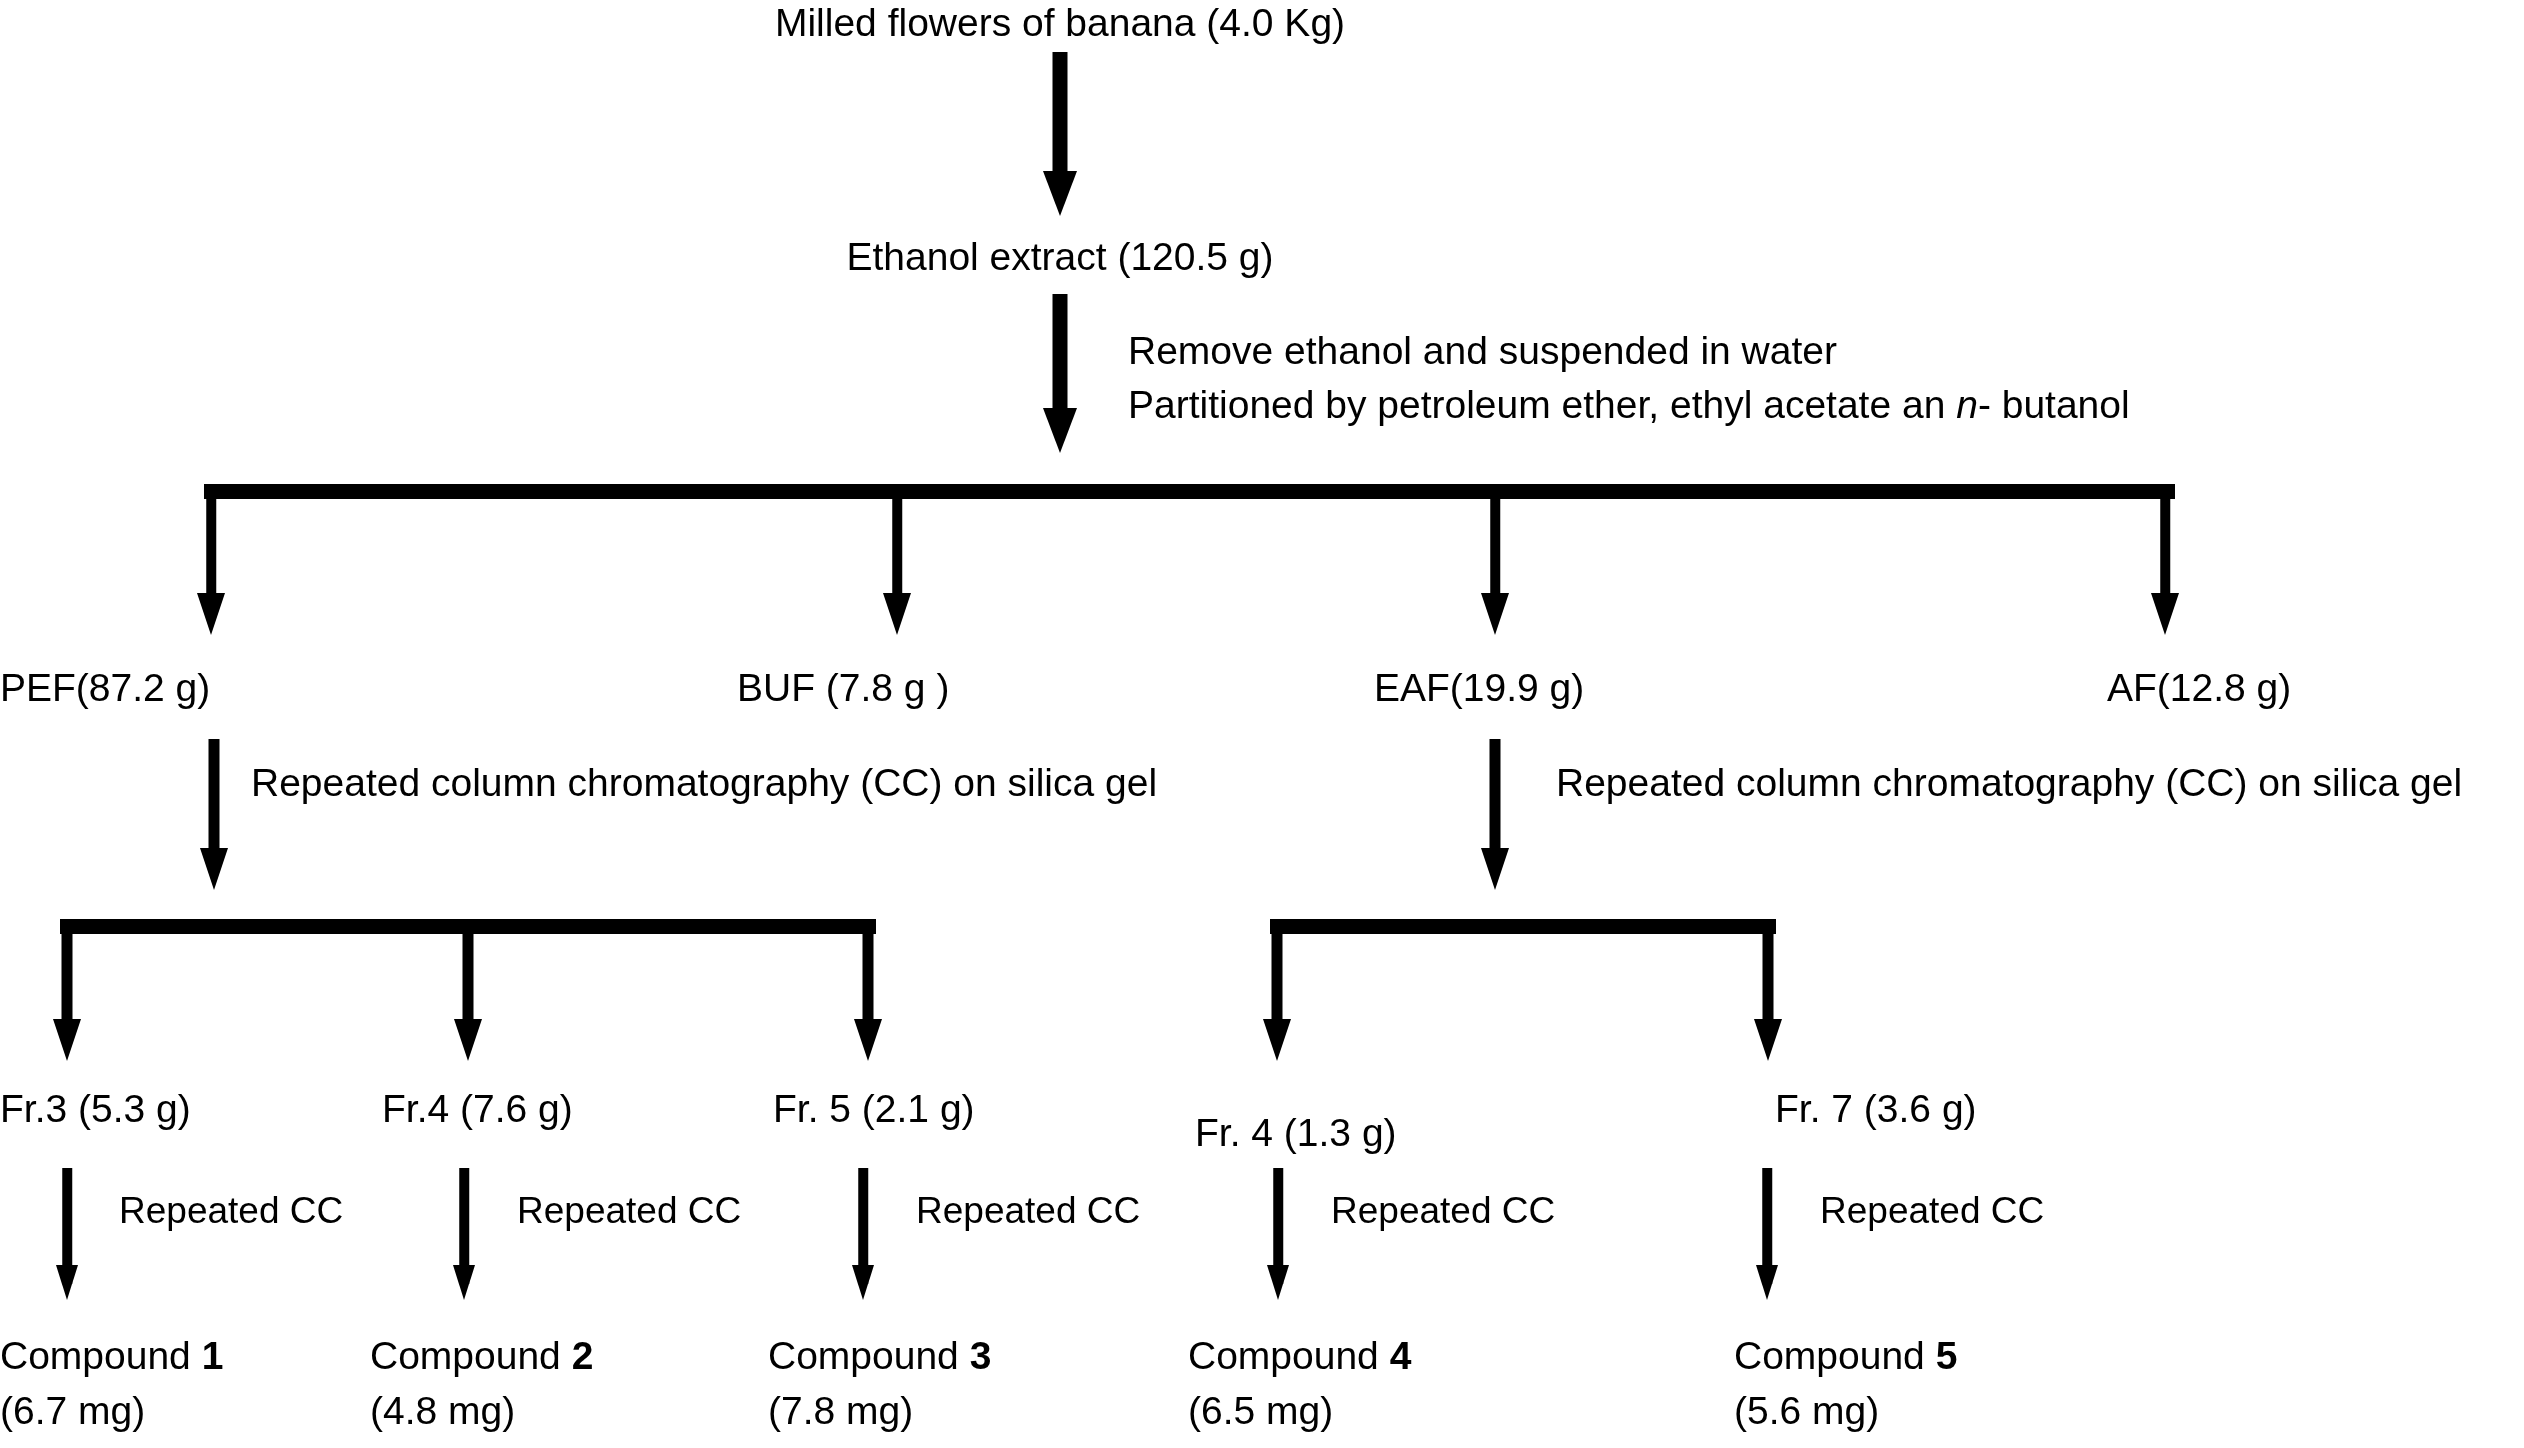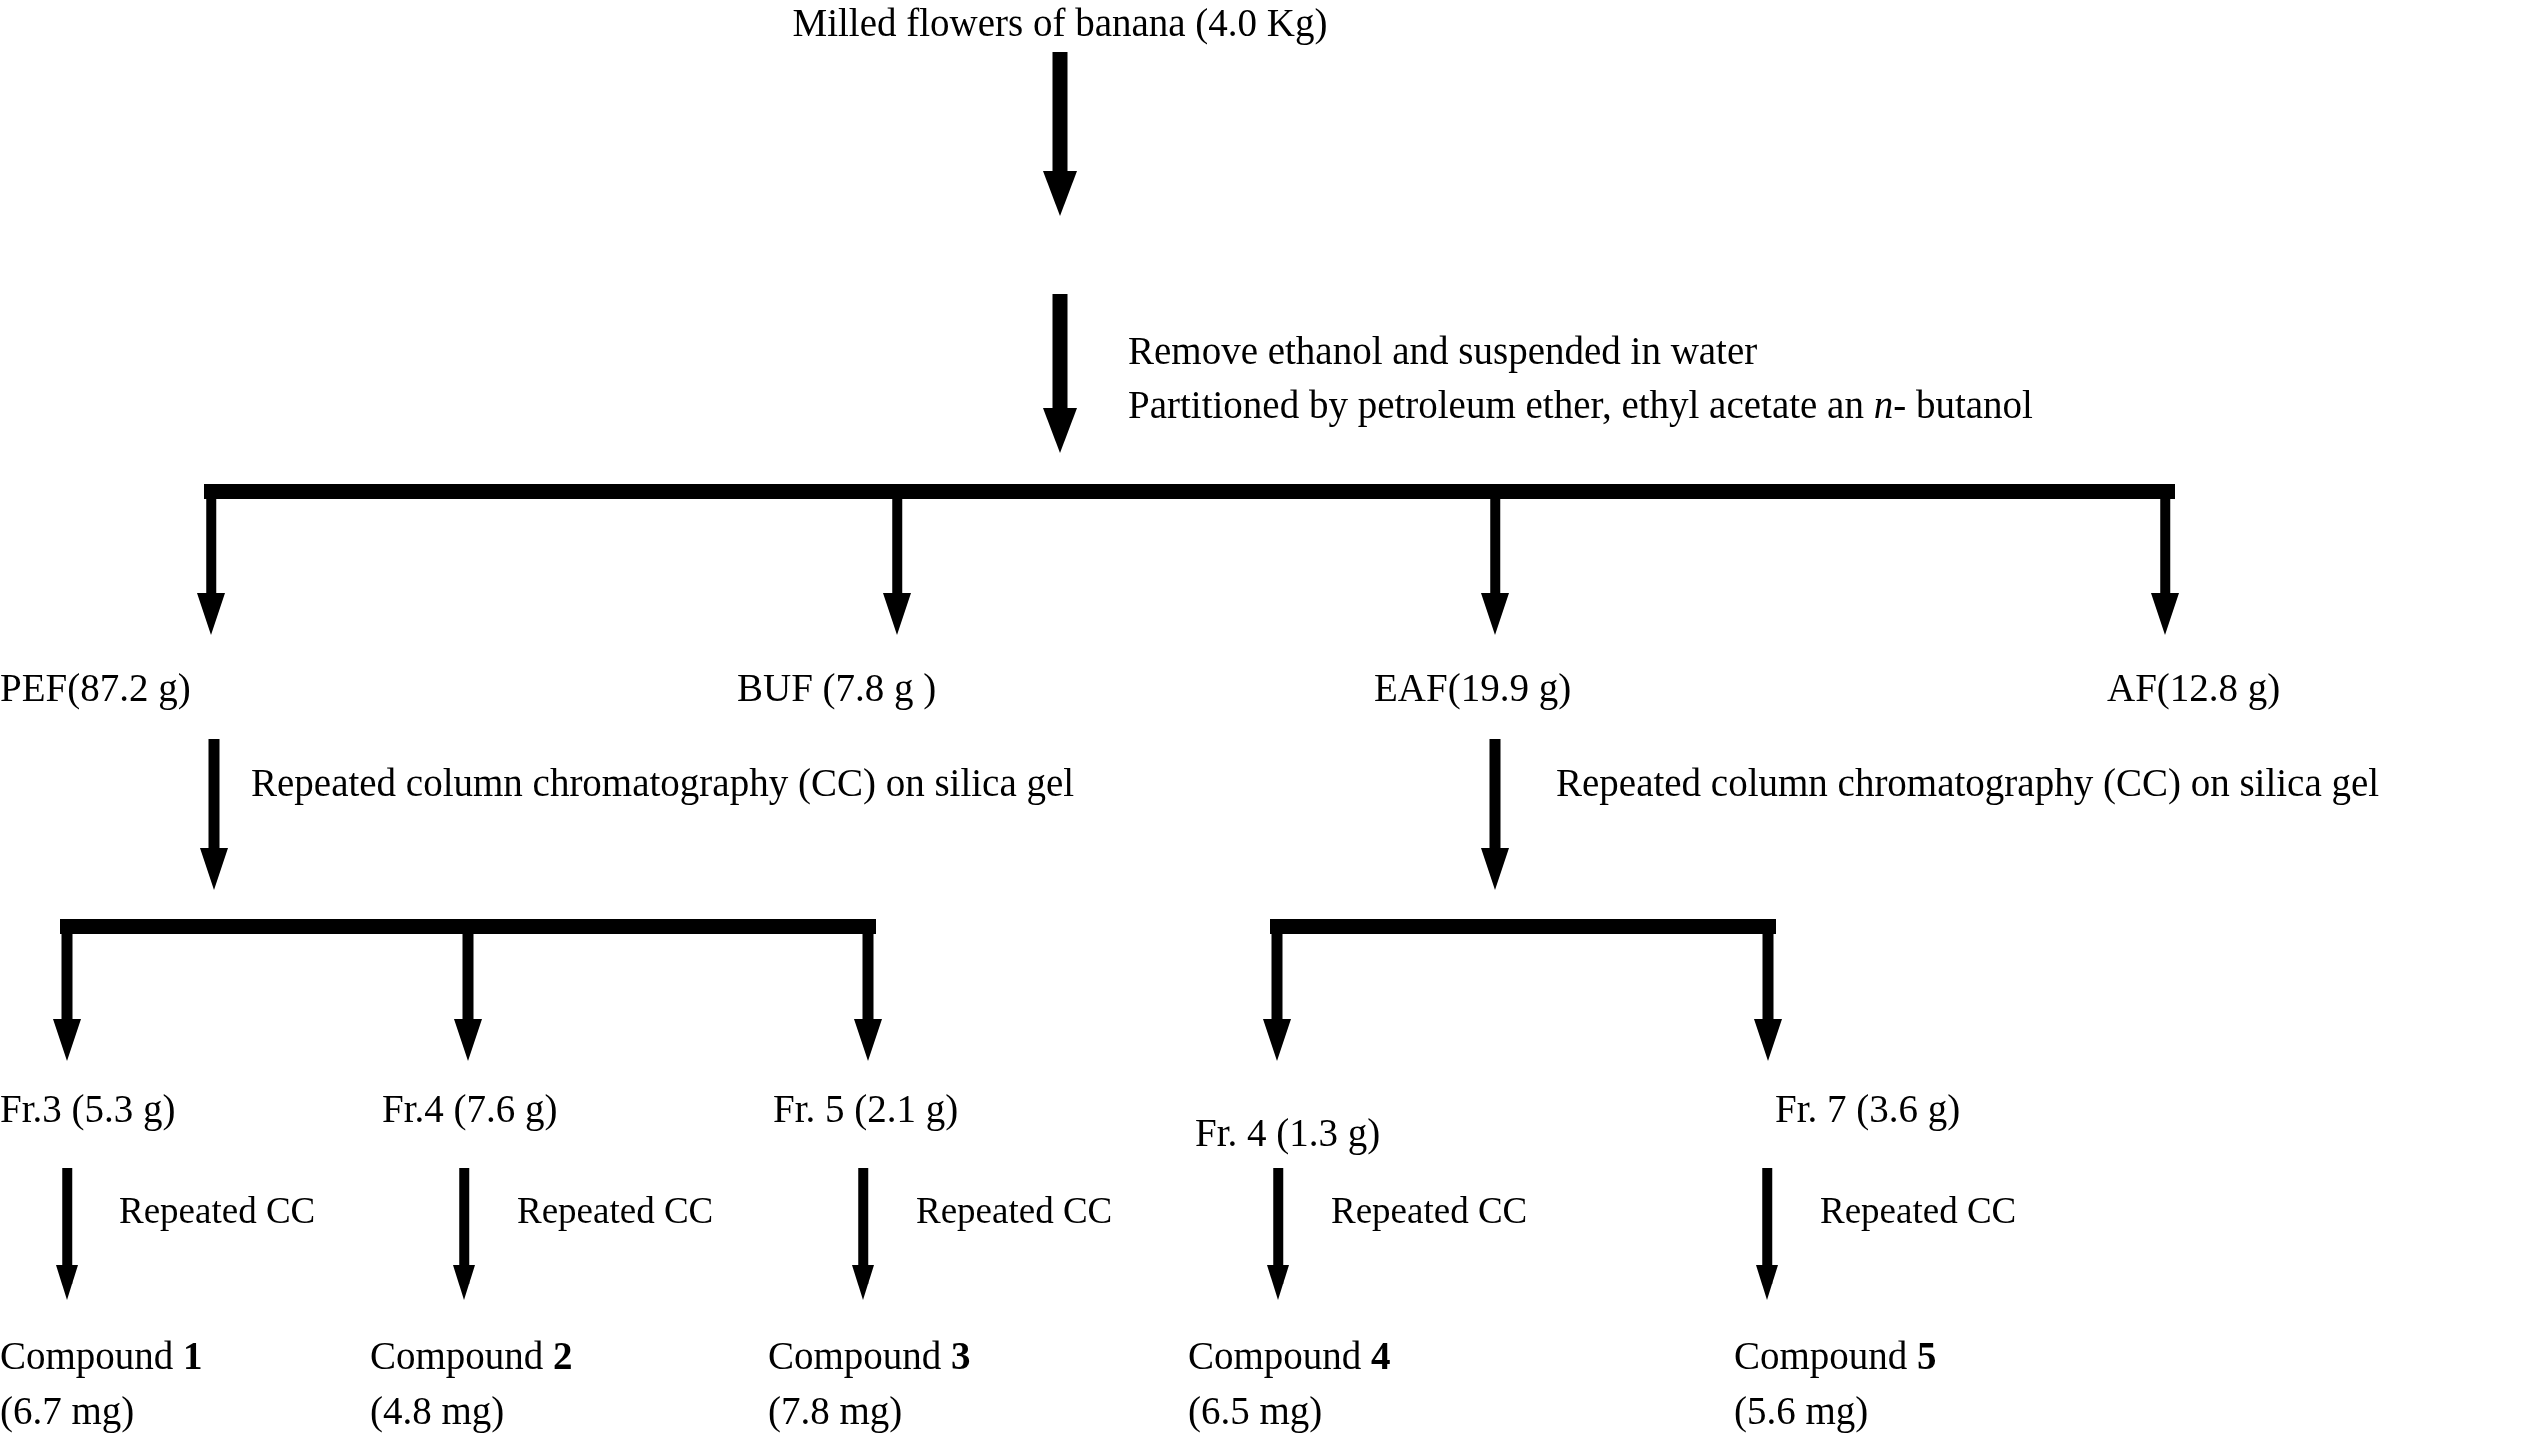--- a/index.html
+++ b/index.html
@@ -6,21 +6,21 @@
   html, body {
     margin: 0;
     padding: 0;
     background: #ffffff;
   }
   #stage {
     position: relative;
     width: 2525px;
     height: 1449px;
     background: #ffffff;
-    font-family: Liberation Serif, serif;
+    font-family: Liberation Sans, sans-serif;
     color: #000000;
     overflow: hidden;
   }
   .lbl {
     position: absolute;
     white-space: nowrap;
     font-size: 39px;
     line-height: 1.18;
     color: #000;
     letter-spacing: 0px;
@@ -66,20 +66,21 @@
 <body>
 
 <div id="stage">
 
   <div class="lbl ctr" style="left:1060px; top:0px;">Milled flowers of banana (4.0 Kg)</div>
 
   <div class="vline stem" style="left:1060px; top:52px; width:15px; height:133px;"></div>
   <div class="arrowhead fat" style="left:1060px; top:171px;"></div>
 
 
+  <div class="lbl ctr" style="left:1060px; top:234px;">Ethanol extract (120.5 g)</div>
 
   <div class="vline stem" style="left:1060px; top:294px; width:15px; height:126px;"></div>
   <div class="arrowhead fat" style="left:1060px; top:408px;"></div>
 
   <div class="lbl" style="left:1128px; top:328px;">Remove ethanol and suspended in water</div>
   <div class="lbl" style="left:1128px; top:382px;">
     <span>Partitioned by petroleum ether, ethyl acetate an </span><i>n</i><span>- butanol</span>
   </div>
 
   <div class="hline" style="left:204px; top:484px; width:1971px; height:15px;"></div>

